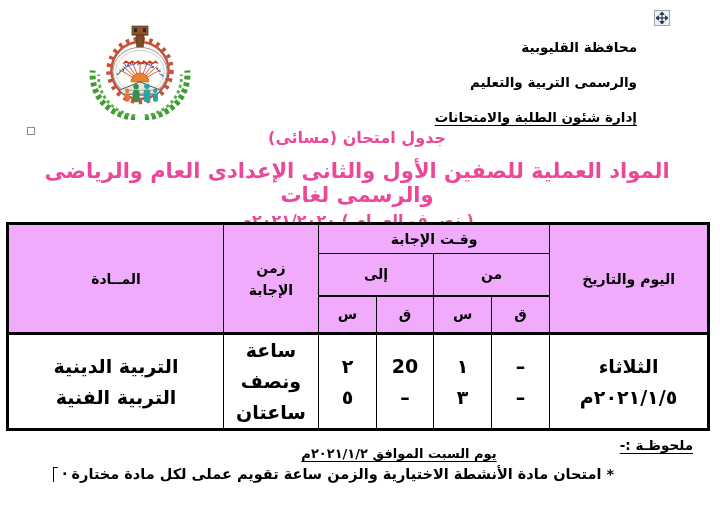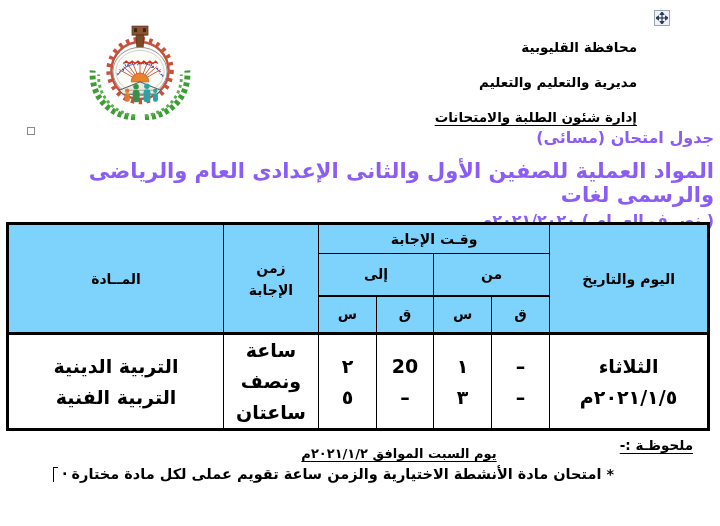--- a/index.html
+++ b/index.html
@@ -29,35 +29,35 @@
     position:absolute; left:27px; top:127px; width:8px; height:8px;
     border:1px solid #8a8a8a; background:#fff;
   }
 
   
   .logo { position:absolute; left:74px; top:25px; width:132px; height:95px; }
 
   
   .title-block {
     position:absolute; top:128px; left:0; width:714px;
-    direction:rtl; text-align:right; font-weight:bold; color:#8b5cf6;
+    direction:rtl; text-align:center; font-weight:bold; color:#ec4899;
   }
   .title-l1 { font-size:16px; }
   .title-l2 { font-size:21px; margin-top:12px; }
   .title-l3 { font-size:16px; margin-top:4px; }
 
   
   .sched-table {
     position:absolute; top:222px; left:6px; width:701px;
     border-collapse:collapse; table-layout:fixed; direction:rtl;
     text-align:center; font-weight:bold; color:#000;
     border:3px solid #000;
   }
   .sched-table td { border:1px solid #000; vertical-align:middle; }
-  .hdr { background:#7dd3fc; font-size:14px; }
+  .hdr { background:#f0abfc; font-size:14px; }
   .row-h1 td { height:30px; }
   .row-h2 td { height:42px; }
   .row-h3 td { height:38px; font-size:14px; }
   .group-cell { border-bottom:2.5px solid #000 !important; }
   .data-row td { border-top:3px solid #000; height:68px; background:#fff; font-size:19px; }
   .cell-line { display:block; line-height:31px; }
   .dur-line { display:block; line-height:22px; }
 
   
   .note-label {
@@ -92,21 +92,21 @@
         <polygon points="6,0 4.4,2.4 7.6,2.4"></polygon>
         <polygon points="6,12 4.4,9.6 7.6,9.6"></polygon>
         <polygon points="0,6 2.4,4.4 2.4,7.6"></polygon>
         <polygon points="12,6 9.6,4.4 9.6,7.6"></polygon>
       </g>
     </svg>
   </div>
 
   <div class="header-block">
     <div>محافظة القليوبية</div>
-    <div>مديرية والتعليم والتعليم</div>
+    <div>والرسمى التربية والتعليم</div>
     <div class="underlined">إدارة شئون الطلبة والامتحانات</div>
   </div>
 
   <div class="logo">
     <svg width="132" height="95" viewBox="0 0 134 96">
 
       <path d="M62,94 C36,92 17,73 19,46" fill="none" stroke="#3f9c35" stroke-width="6" stroke-dasharray="4 3"></path>
       <path d="M72,94 C98,92 117,73 115,46" fill="none" stroke="#3f9c35" stroke-width="6" stroke-dasharray="4 3"></path>
       <path d="M62,92 C40,89 24,72 25,50" fill="none" stroke="#55b04a" stroke-width="3" stroke-dasharray="3 3"></path>
       <path d="M72,92 C94,89 110,72 109,50" fill="none" stroke="#55b04a" stroke-width="3" stroke-dasharray="3 3"></path>

